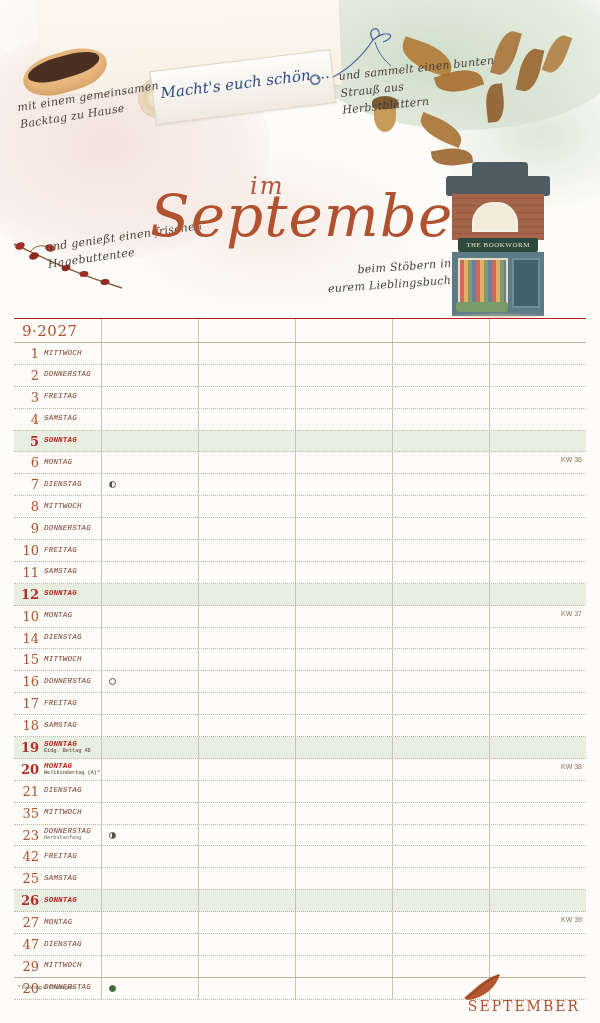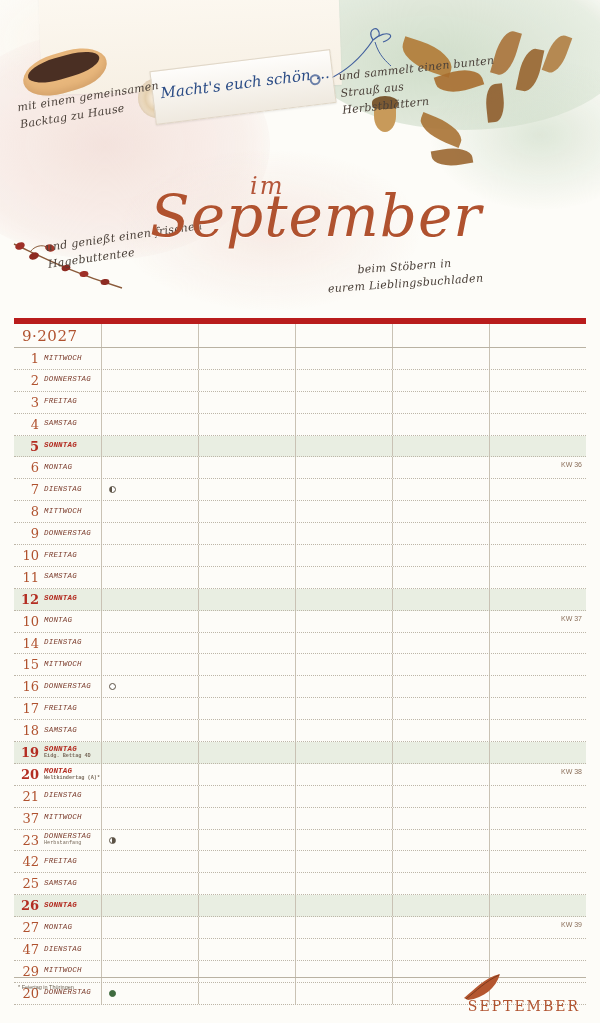--- a/index.html
+++ b/index.html
@@ -150,21 +150,21 @@
   .shop-books{position:absolute;left:0;top:0;width:46px;height:46px;background:
      repeating-linear-gradient(90deg,#c0563f 0 4px,#e0a44e 4px 8px,#6d8b5a 8px 12px,#4c6f8a 12px 16px);
      opacity:.85;}
   .shop-door{position:absolute;left:62px;top:82px;width:24px;height:46px;background:#43616d;border:2px solid #6f8c97;}
   .shop-flowers{position:absolute;left:6px;top:126px;width:52px;height:10px;background:#7b9a6a;border-radius:3px;}
   .shop-ground{position:absolute;left:-10px;top:136px;width:116px;height:8px;background:radial-gradient(ellipse at 50% 50%,rgba(200,182,150,.6),rgba(255,255,255,0) 70%);}
 
   
   .cal{
     position:absolute;left:14px;top:318px;width:572px;height:660px;
-    border-top:6px solid #b91c1c;
+    border-top:1px solid #b91c1c;
   }
   .row{
     position:relative;
     height:21.9px;
     border-bottom:1px dotted #bdb6a8;
     display:flex;
     align-items:stretch;
     box-sizing:border-box;
   }
   .row.header{
@@ -290,20 +290,34 @@
     <div class="hand" id="cap-right">und sammelt einen bunten Strauß aus
 Herbstblättern</div>
     <div class="hand" id="cap-bottomleft">und genießt einen frischen
 Hagebuttentee</div>
     <div class="hand" id="cap-bottomright">beim Stöbern in
 eurem Lieblingsbuchladen</div>
 
     <div class="im">im</div>
     <div class="month">September</div>
 
+    <div class="shop">
+      <div class="shop-roof2"></div>
+      <div class="shop-roof"></div>
+      <div class="shop-brick"></div>
+      <div class="shop-arch"></div>
+      <div class="shop-sign">THE BOOKWORM</div>
+      <div class="shop-body"></div>
+      <div class="shop-window">
+        <div class="shop-books"></div>
+      </div>
+      <div class="shop-door"></div>
+      <div class="shop-flowers"></div>
+      <div class="shop-ground"></div>
+    </div>
   </div>
 
   <div class="cal" id="cal">
     <div class="row header">
       <div class="daycell hdr-year">9·2027</div>
       <div class="cols">
         <div class="col"></div>
         <div class="col"></div>
         <div class="col"></div>
         <div class="col"></div>
@@ -589,21 +603,21 @@
         <div class="cols">
           <div class="col"></div>
           <div class="col"></div>
           <div class="col"></div>
           <div class="col"></div>
           <div class="col"></div>
         </div>
       </div>
       <div class="row">
         <div class="daycell">
-          <div class="dnum">37</div>
+          <div class="dnum">35</div>
           <div class="dname"><span>MITTWOCH</span></div>
         </div>
         <div class="cols">
           <div class="col"></div>
           <div class="col"></div>
           <div class="col"></div>
           <div class="col"></div>
           <div class="col"></div>
         </div>
       </div>

